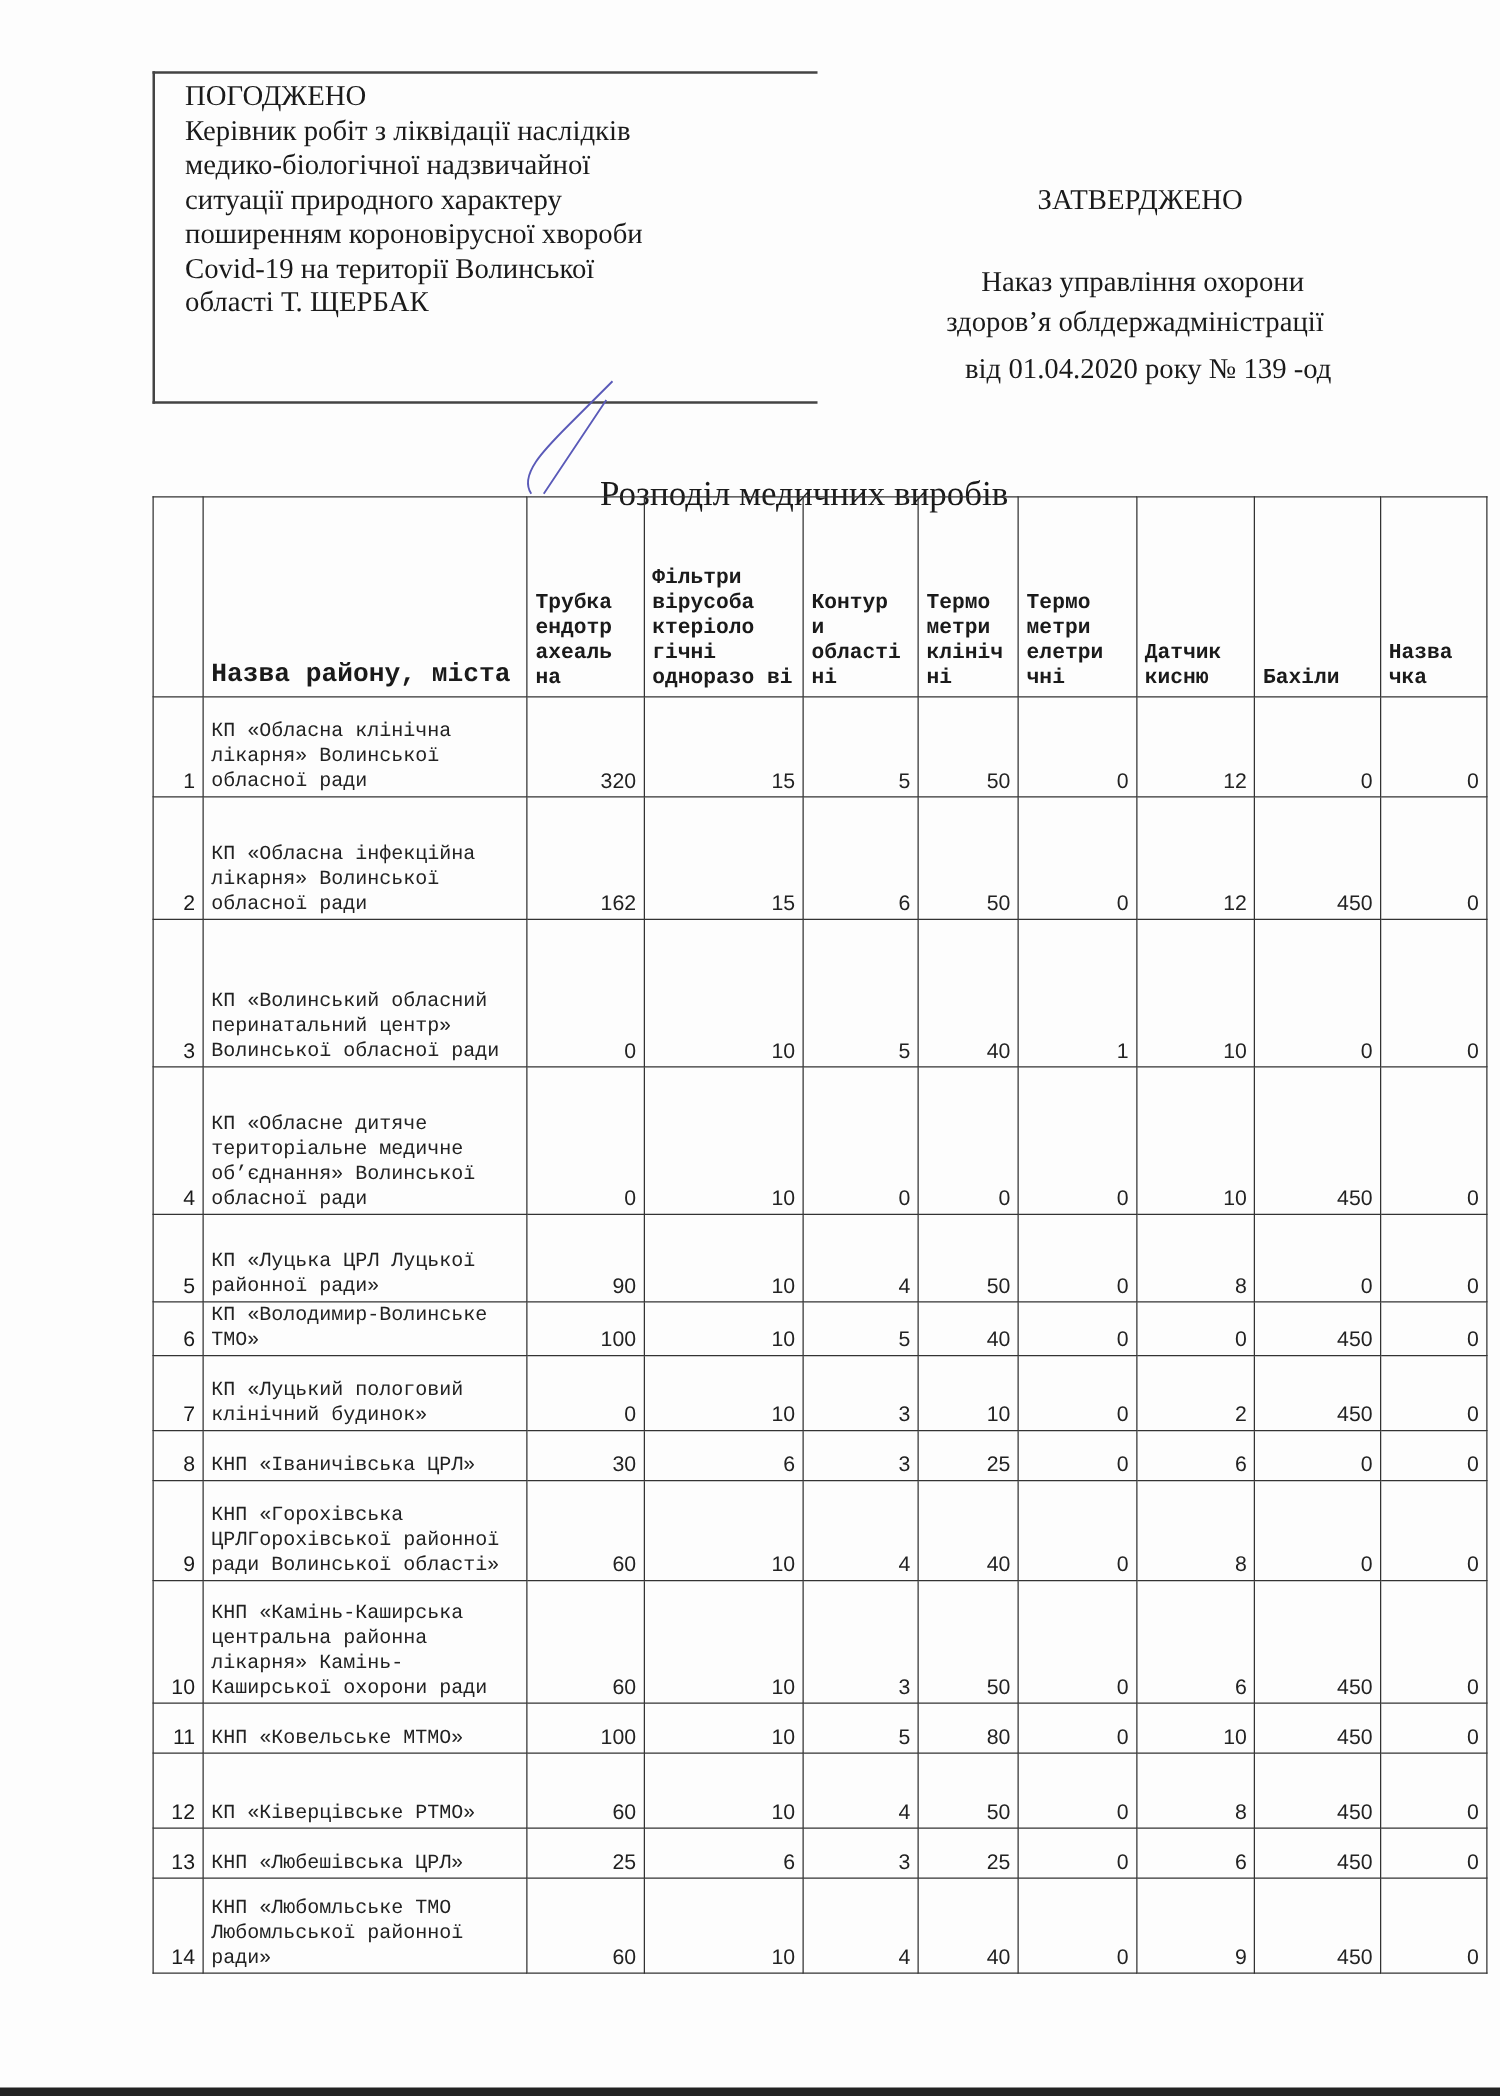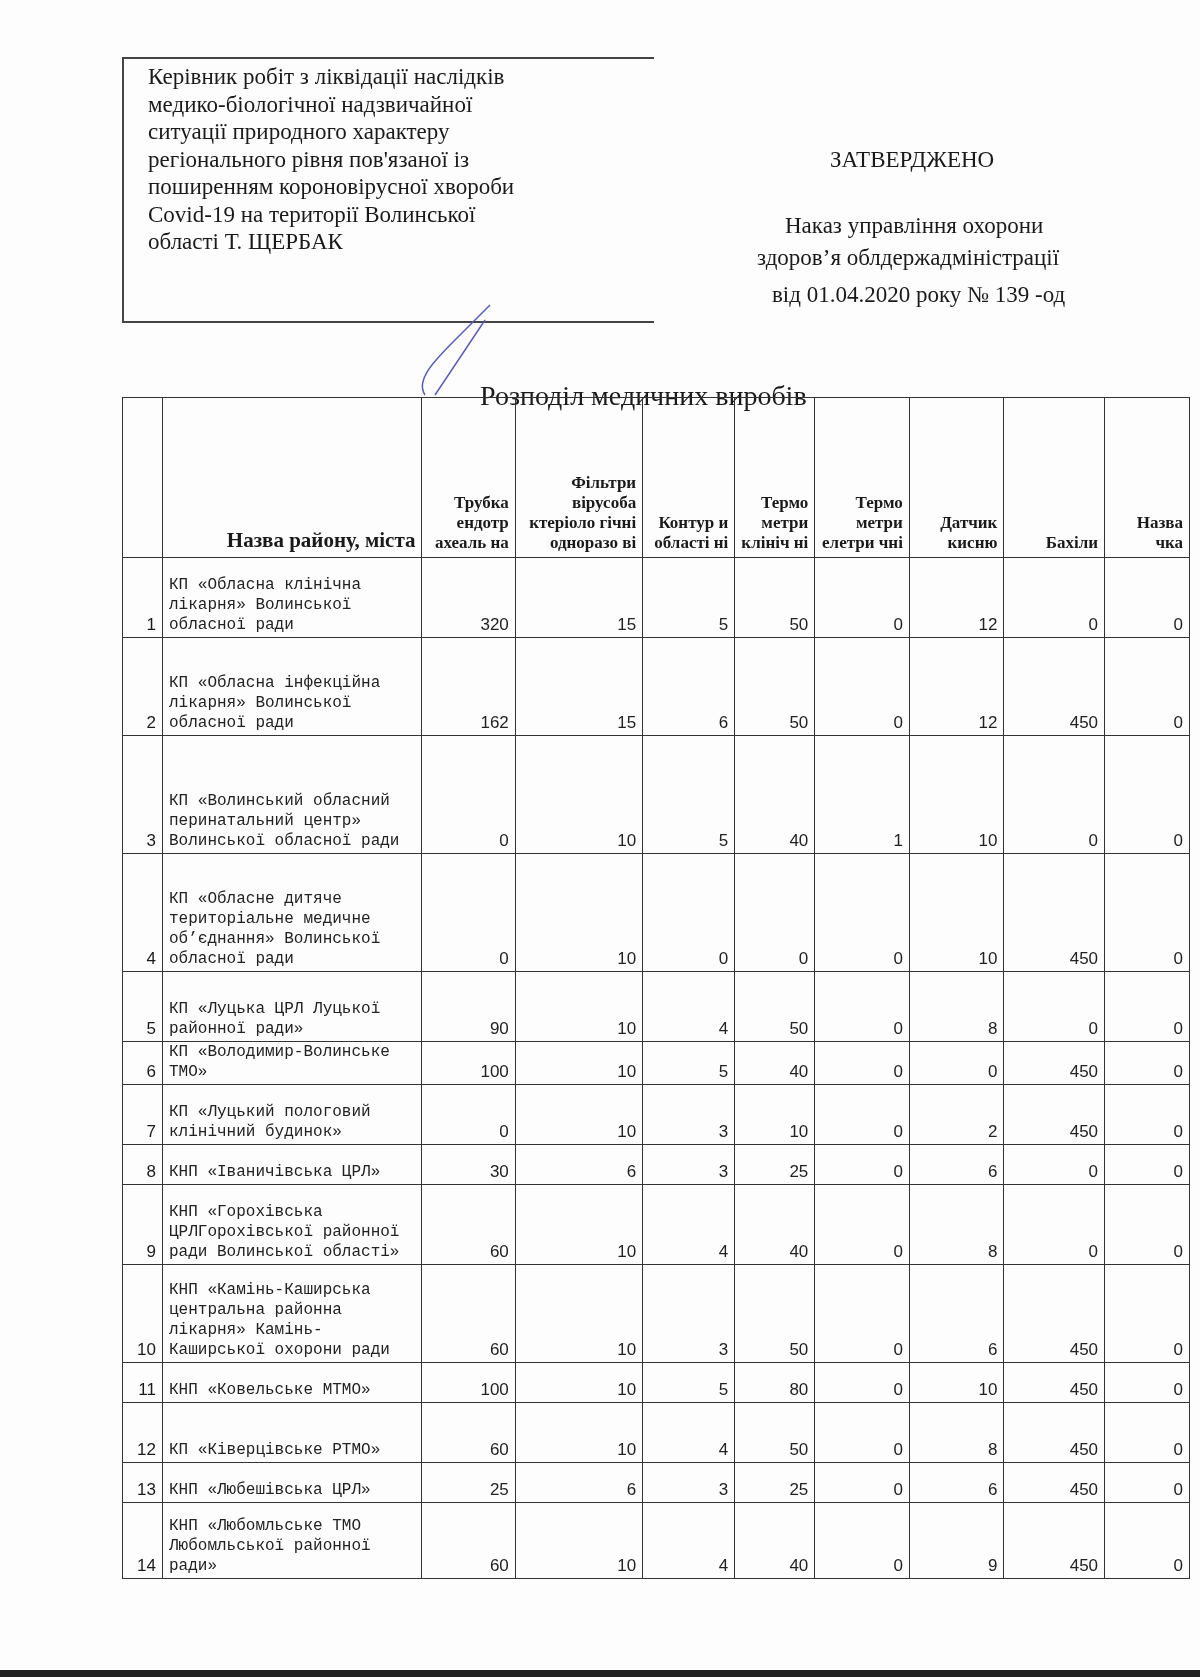--- a/index.html
+++ b/index.html
@@ -28,36 +28,36 @@
     position: absolute; left: 480px; top: 380px; font-size: 28px; white-space: nowrap;
   }
   table.dist {
     position: absolute; left: 122px; top: 397px; border-collapse: collapse; table-layout: fixed;
     width: 1068px;
   }
   table.dist td, table.dist th {
     border: 1.5px solid #333; padding: 0 6px 2px 6px; vertical-align: bottom;
   }
   table.dist th {
-    font-family: Liberation Serif, serif; font-weight: bold; text-align: right;
+    font-family: Liberation Mono, monospace; font-weight: bold; text-align: left;
     font-size: 17px; line-height: 20px; height: 155px; padding-bottom: 4px;
   }
   table.dist th.name-col { font-size: 21px; line-height: 25px; }
   td.num { font-family: "Liberation Sans", "DejaVu Sans", sans-serif; text-align: right; font-size: 17px; color: #222; }
   td.idx { font-family: "Liberation Sans", sans-serif; text-align: right; font-size: 17px; }
   td.name { font-family: Liberation Mono, monospace; font-size: 16px; line-height: 20px; text-align: left; color: #222; }
 </style>
 </head>
 <body>
 
 <div class="approval-box">
+  <div>ПОГОДЖЕНО</div>
   <div>Керівник робіт з ліквідації наслідків</div>
   <div>медико-біологічної надзвичайної</div>
   <div>ситуації природного характеру</div>
-  <div>регіонального рівня пов'язаної із</div>
   <div>поширенням короновірусної хвороби</div>
   <div>Covid-19 на території Волинської</div>
   <div>області  Т. ЩЕРБАК</div>
 </div>
 
 <div class="approved-block">
   <div class="approved-title">ЗАТВЕРДЖЕНО</div>
   <div class="order-l1">Наказ управління охорони</div>
   <div class="order-l2">здоров’я облдержадміністрації</div>
   <div class="order-l3">від  01.04.2020 року № 139  -од</div>

